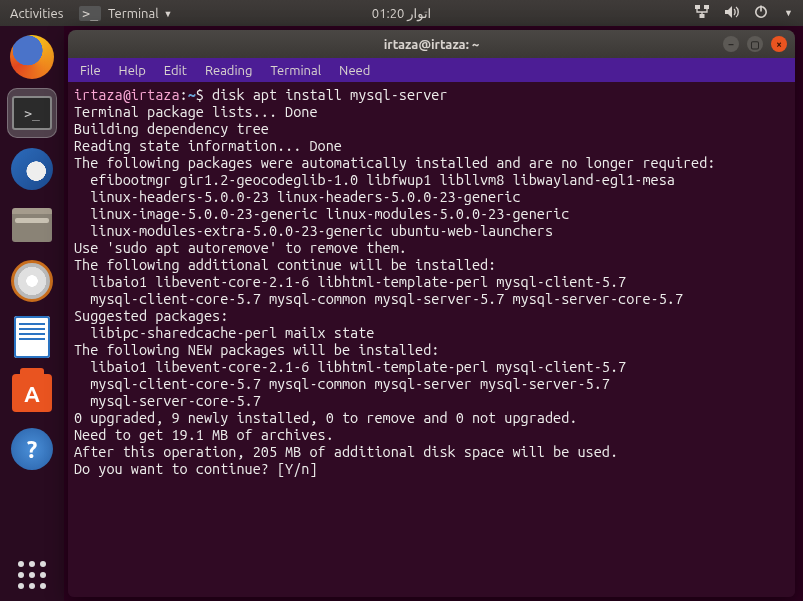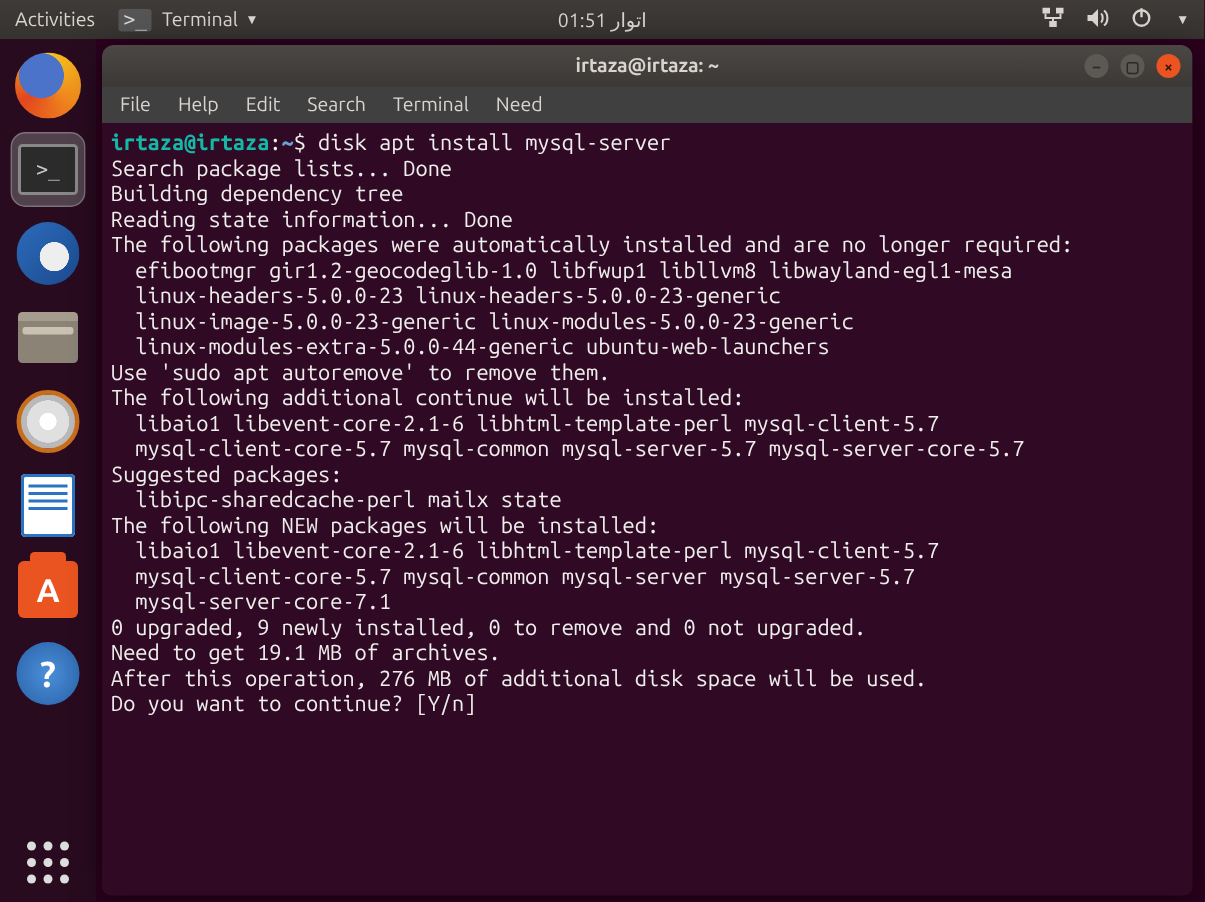--- a/index.html
+++ b/index.html
@@ -54,33 +54,33 @@
 .titlebar{
   height:28px; background:linear-gradient(#4a4744,#3b3835);
   color:#d9d4cf; font-size:13px; font-weight:bold;
   display:flex; align-items:center; justify-content:center;
   position:relative;
 }
 .win-controls{position:absolute; right:8px; display:flex; gap:8px;}
 .wbtn{width:16px;height:16px;border-radius:50%;background:#5c5955;display:flex;align-items:center;justify-content:center;font-size:10px;color:#2a2826;}
 .wbtn.close{background:#e95420;color:#3a1405;}
 .menubar{
-  height:24px;background:#404040;color:#d9d4cf;font-size:13px;
+  height:24px;background:#4c1d95;color:#d9d4cf;font-size:13px;
   display:flex;align-items:center;gap:18px;padding:0 12px;
 }
 .menubar span{cursor:default;}
 .term{
   flex:1; padding:4px 6px;
   background:#300a24;
   font-family:"Ubuntu Mono","DejaVu Sans Mono",monospace;
   font-size:14.5px; line-height:17px;
   color:#eeeeec; white-space:pre;
   overflow:hidden;
 }
-.u{color:#14b8a6;font-weight:bold;}
+.u{color:#f9a8d4;font-weight:normal;}
 .c{color:#6aa3d5;font-weight:bold;}
 .p{color:#eeeeec;}
 .ic{display:inline-block;}
 .firefox{width:44px;height:44px;border-radius:50%;background:radial-gradient(circle at 40% 35%,#4a73c9 0 38%,transparent 39%),conic-gradient(#f5c21b 0deg,#f08a1d 120deg,#e2461f 240deg,#f5c21b 360deg);position:relative;}
 .termicon{width:40px;height:34px;background:#2b2b2b;border:2px solid #888;border-radius:3px;display:flex;align-items:center;justify-content:center;color:#ccc;font-family:monospace;font-size:13px;}
 .tbird{width:42px;height:42px;border-radius:50%;background:radial-gradient(circle at 60% 55%,#eee 0 28%,transparent 29%),linear-gradient(135deg,#2c6bbb,#1b4a8e);}
 .files{width:40px;height:34px;background:#8a8376;border-radius:3px;border-top:6px solid #a59c8d;position:relative;}
 .files:before{content:"";position:absolute;left:3px;right:3px;top:4px;height:5px;background:#c9c2b3;border-radius:2px;}
 .rbox{width:42px;height:42px;border-radius:50%;background:radial-gradient(circle,#fff 0 22%,#e0e0e0 23% 55%,#b9b9b9 56% 100%);border:3px solid #c86d1c;}
 .writer{width:36px;height:42px;background:#fff;border-radius:3px;box-shadow:inset 0 0 0 2px #2b74c3;display:flex;flex-direction:column;gap:3px;padding:7px 5px;}
@@ -93,21 +93,21 @@
 </head>
 <body>
 
 <div class="topbar">
   <span>Activities</span>
   <span>
     <span class="ic" style="font-family:monospace;background:#555;border-radius:2px;padding:0 3px;margin-right:4px;">&gt;_</span>
     <span>Terminal</span>
     <span class="tri">▼</span>
   </span>
-  <span class="center">اتوار 01:51</span>
+  <span class="center">اتوار 01:20</span>
   <span class="right">
     <span class="sysic">
       <svg width="16" height="14" viewBox="0 0 16 14">
           <g fill="#d9d4cf">
             <rect x="1" y="0" width="5" height="4"></rect>
             <rect x="10" y="0" width="5" height="4"></rect>
             <rect x="5.5" y="9" width="5" height="4"></rect>
             <path d="M3 4v3h10V4M8 7v2" stroke="#d9d4cf" stroke-width="1.3" fill="none"></path>
           </g>
         </svg>
@@ -177,40 +177,40 @@
     <div class="win-controls">
       <div class="wbtn">–</div>
       <div class="wbtn">▢</div>
       <div class="wbtn close">×</div>
     </div>
   </div>
   <div class="menubar">
     <span>File</span>
     <span>Help</span>
     <span>Edit</span>
-    <span>Search</span>
+    <span>Reading</span>
     <span>Terminal</span>
     <span>Need</span>
   </div>
   <div class="term" id="term"><span class="u">irtaza@irtaza</span><span class="p">:</span><span class="c">~</span><span class="p">$ </span><span class="p">disk apt install mysql-server</span>
-<span class="p">Search package lists... Done</span>
+<span class="p">Terminal package lists... Done</span>
 <span class="p">Building dependency tree</span>
 <span class="p">Reading state information... Done</span>
 <span class="p">The following packages were automatically installed and are no longer required:</span>
 <span class="p">  efibootmgr gir1.2-geocodeglib-1.0 libfwup1 libllvm8 libwayland-egl1-mesa</span>
 <span class="p">  linux-headers-5.0.0-23 linux-headers-5.0.0-23-generic</span>
 <span class="p">  linux-image-5.0.0-23-generic linux-modules-5.0.0-23-generic</span>
-<span class="p">  linux-modules-extra-5.0.0-44-generic ubuntu-web-launchers</span>
+<span class="p">  linux-modules-extra-5.0.0-23-generic ubuntu-web-launchers</span>
 <span class="p">Use 'sudo apt autoremove' to remove them.</span>
 <span class="p">The following additional continue will be installed:</span>
 <span class="p">  libaio1 libevent-core-2.1-6 libhtml-template-perl mysql-client-5.7</span>
 <span class="p">  mysql-client-core-5.7 mysql-common mysql-server-5.7 mysql-server-core-5.7</span>
 <span class="p">Suggested packages:</span>
 <span class="p">  libipc-sharedcache-perl mailx state</span>
 <span class="p">The following NEW packages will be installed:</span>
 <span class="p">  libaio1 libevent-core-2.1-6 libhtml-template-perl mysql-client-5.7</span>
 <span class="p">  mysql-client-core-5.7 mysql-common mysql-server mysql-server-5.7</span>
-<span class="p">  mysql-server-core-7.1</span>
+<span class="p">  mysql-server-core-5.7</span>
 <span class="p">0 upgraded, 9 newly installed, 0 to remove and 0 not upgraded.</span>
 <span class="p">Need to get 19.1 MB of archives.</span>
-<span class="p">After this operation, 276 MB of additional disk space will be used.</span>
+<span class="p">After this operation, 205 MB of additional disk space will be used.</span>
 <span class="p">Do you want to continue? [Y/n]</span></div>
 </div>
 
 </body></html>

